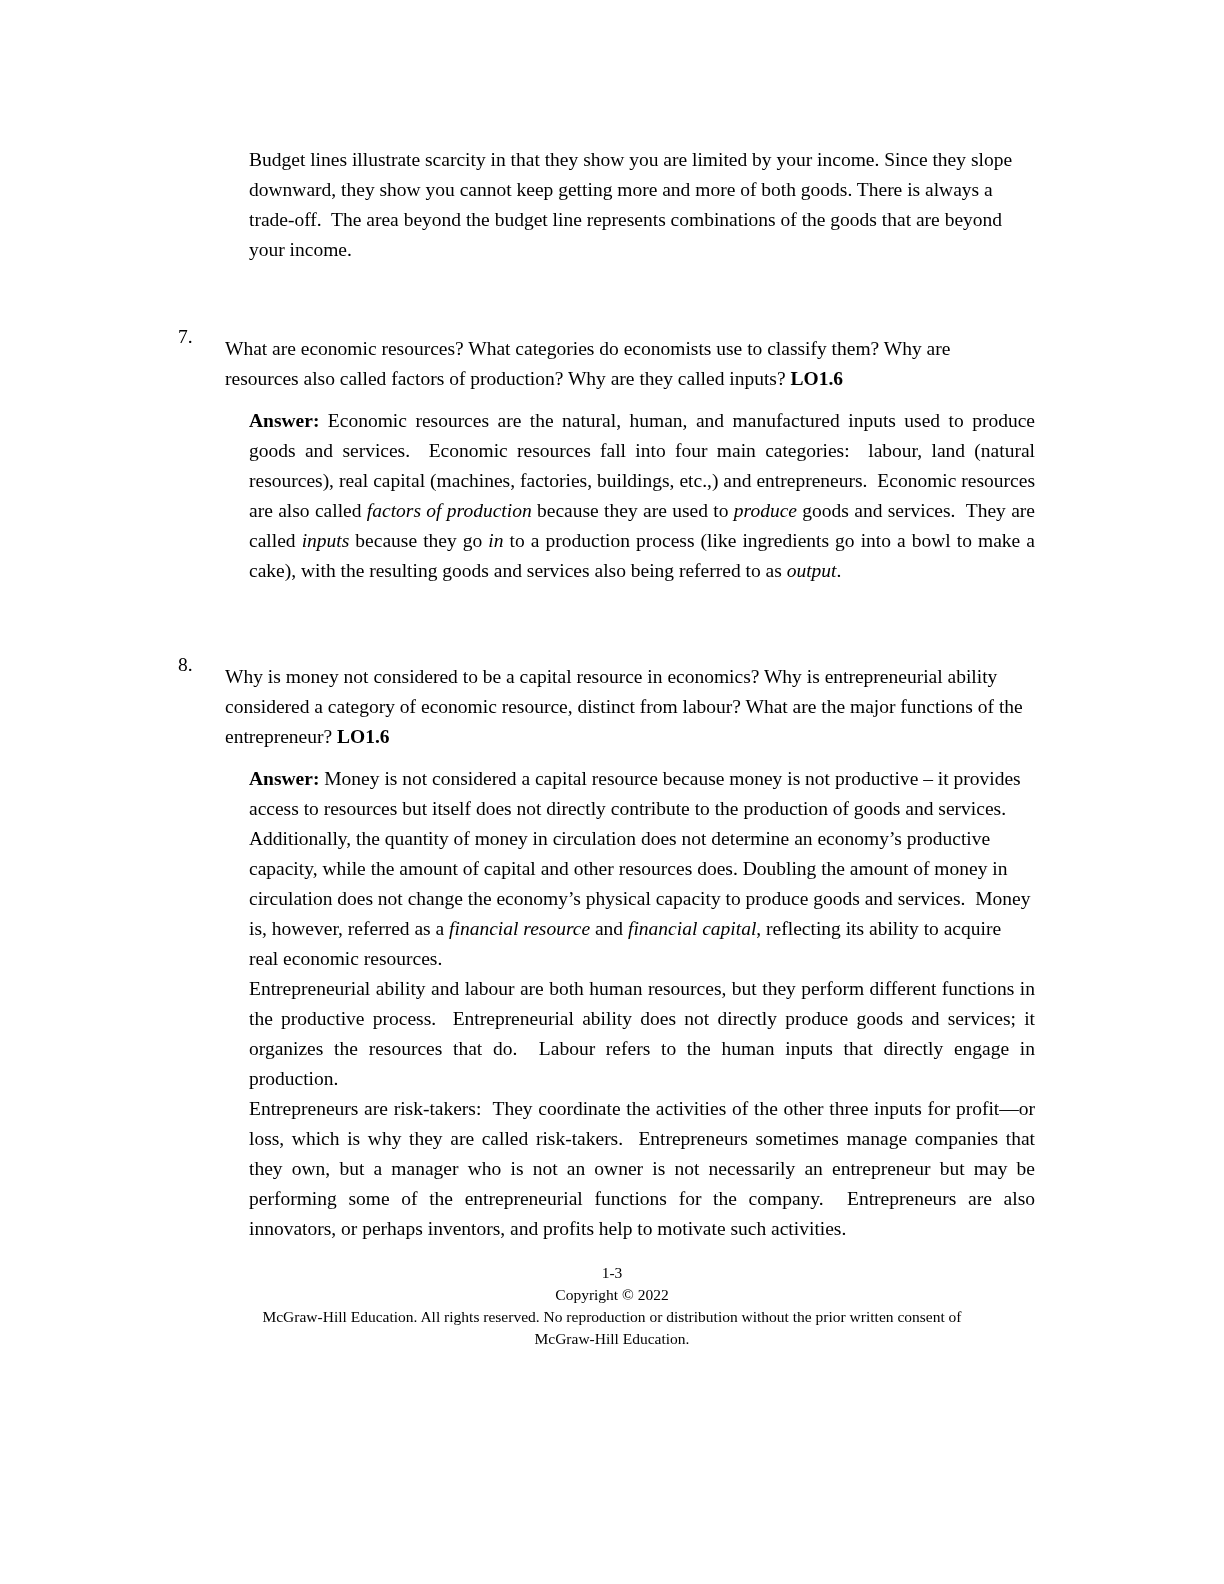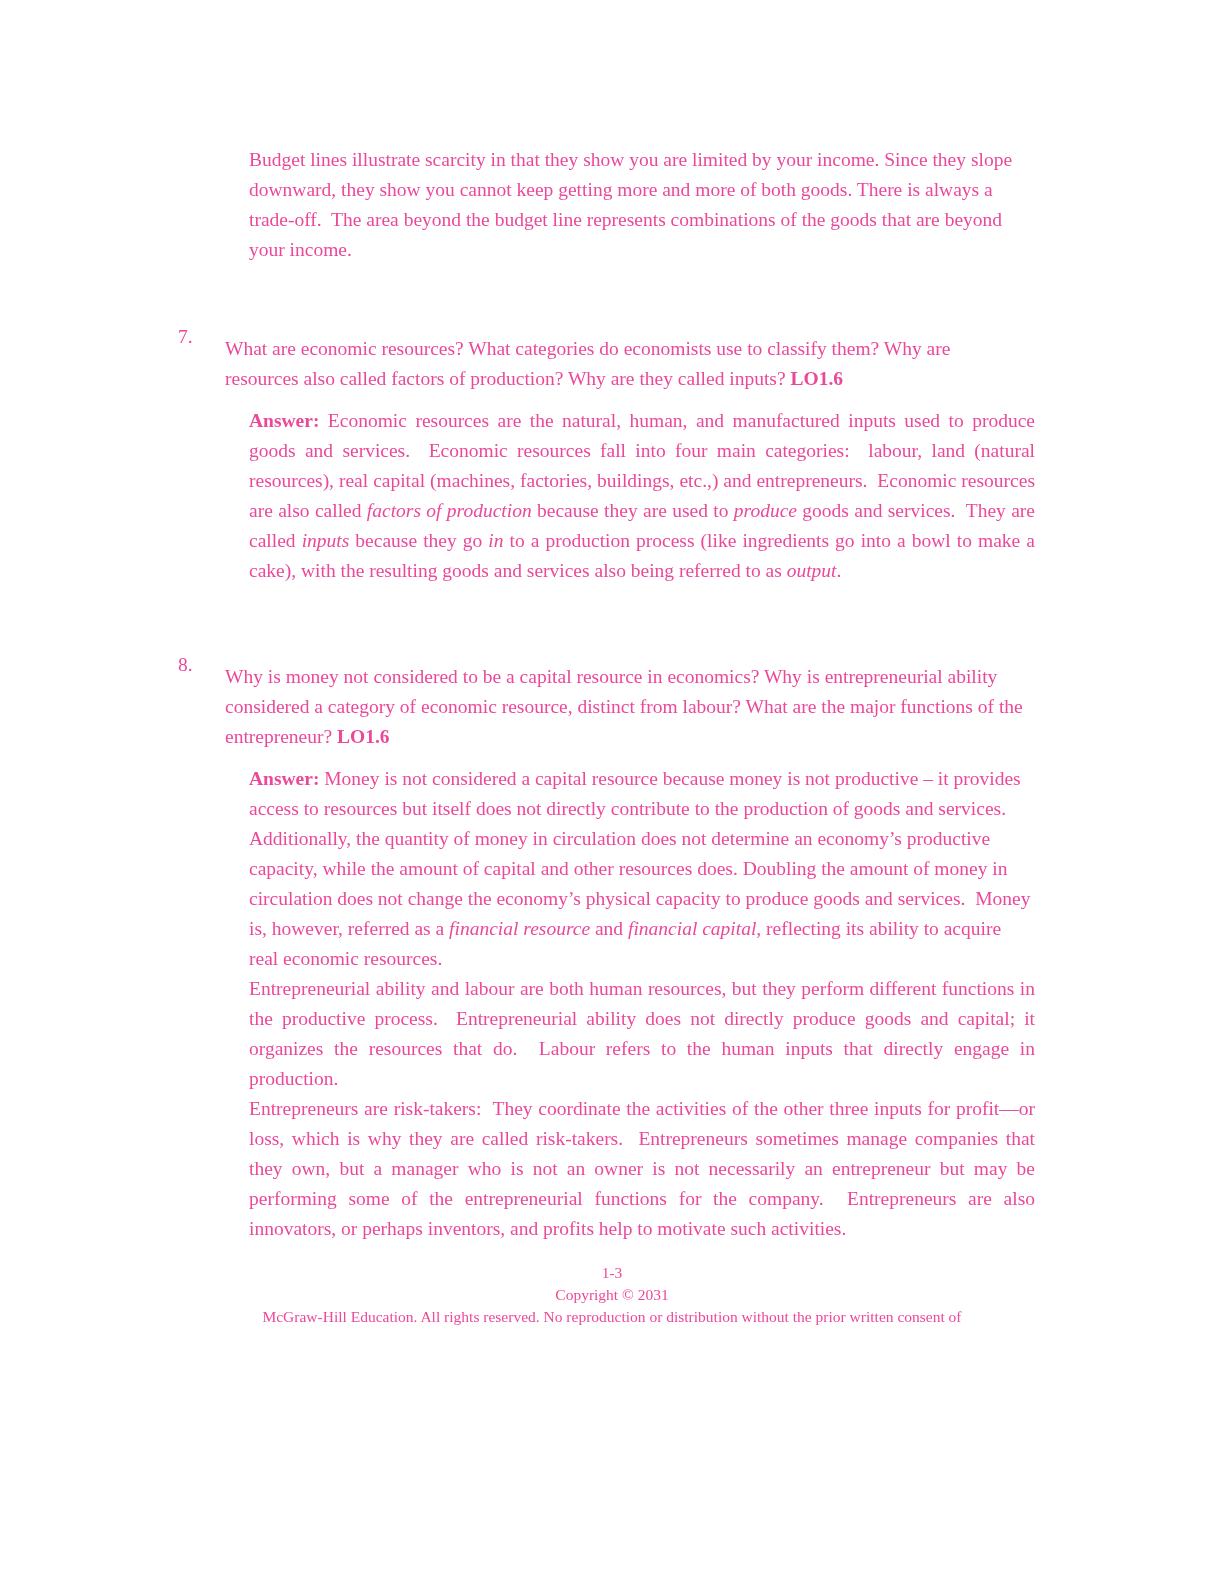--- a/index.html
+++ b/index.html
@@ -5,21 +5,21 @@
   html, body {
     margin: 0;
     padding: 0;
     background: #ffffff;
   }
   .page {
     position: relative;
     width: 1224px;
     height: 1584px;
     background: #ffffff;
-    color: #ec4899;
+    color: #000000;
     font-family: "Liberation Serif", "DejaVu Serif", serif;
     font-size: 19.5px;
     line-height: 30px;
     box-sizing: border-box;
     overflow: hidden;
   }
   .content {
     padding-top: 145px;
   }
   p.para {
@@ -68,23 +68,24 @@
     </div>
 
     <p class="para justify gap-lg"><span class="b">Answer:</span><span> Economic resources are the natural, human, and manufactured inputs used to produce goods and services.  Economic resources fall into four main categories:  labour, land (natural resources), real capital (machines, factories, buildings, etc.,) and entrepreneurs.  Economic resources are also called </span><span class="i">factors of production</span><span> because they are used to </span><span class="i">produce</span><span> goods and services.  They are called </span><span class="i">inputs</span><span> because they go </span><span class="i">in</span><span> to a production process (like ingredients go into a bowl to make a cake), with the resulting goods and services also being referred to as </span><span class="i">output</span><span>.</span></p>
 
     <div class="question gap-xl">
       <span class="qnum">8.</span>
       <p class="qtext"><span>Why is money not considered to be a capital resource in economics? Why is entrepreneurial ability considered a category of economic resource, distinct from labour? What are the major functions of the entrepreneur? </span><span class="b">LO1.6</span></p>
     </div>
 
     <p class="para gap-lg"><span class="b">Answer:</span><span> Money is not considered a capital resource because money is not productive – it provides access to resources but itself does not directly contribute to the production of goods and services. Additionally, the quantity of money in circulation does not determine an economy’s productive capacity, while the amount of capital and other resources does. Doubling the amount of money in circulation does not change the economy’s physical capacity to produce goods and services.  Money is, however, referred as a </span><span class="i">financial resource</span><span> and </span><span class="i">financial capital</span><span>, reflecting its ability to acquire real economic resources.</span></p>
-    <p class="para justify gap-sm"><span>Entrepreneurial ability and labour are both human resources, but they perform different functions in the productive process.  Entrepreneurial ability does not directly produce goods and capital; it organizes the resources that do.  Labour refers to the human inputs that directly engage in production.</span></p>
+    <p class="para justify gap-sm"><span>Entrepreneurial ability and labour are both human resources, but they perform different functions in the productive process.  Entrepreneurial ability does not directly produce goods and services; it organizes the resources that do.  Labour refers to the human inputs that directly engage in production.</span></p>
     <p class="para justify gap-sm"><span>Entrepreneurs are risk-takers:  They coordinate the activities of the other three inputs for profit—or loss, which is why they are called risk-takers.  Entrepreneurs sometimes manage companies that they own, but a manager who is not an owner is not necessarily an entrepreneur but may be performing some of the entrepreneurial functions for the company.  Entrepreneurs are also innovators, or perhaps inventors, and profits help to motivate such activities.</span></p>
 
   </div>
 
   <div class="footer">
     <div>1-3</div>
-    <div>Copyright © 2031</div>
+    <div>Copyright © 2022</div>
     <div>McGraw-Hill Education. All rights reserved. No reproduction or distribution without the prior written consent of</div>
+    <div>McGraw-Hill Education.</div>
   </div>
 </div>
 
 </body></html>

